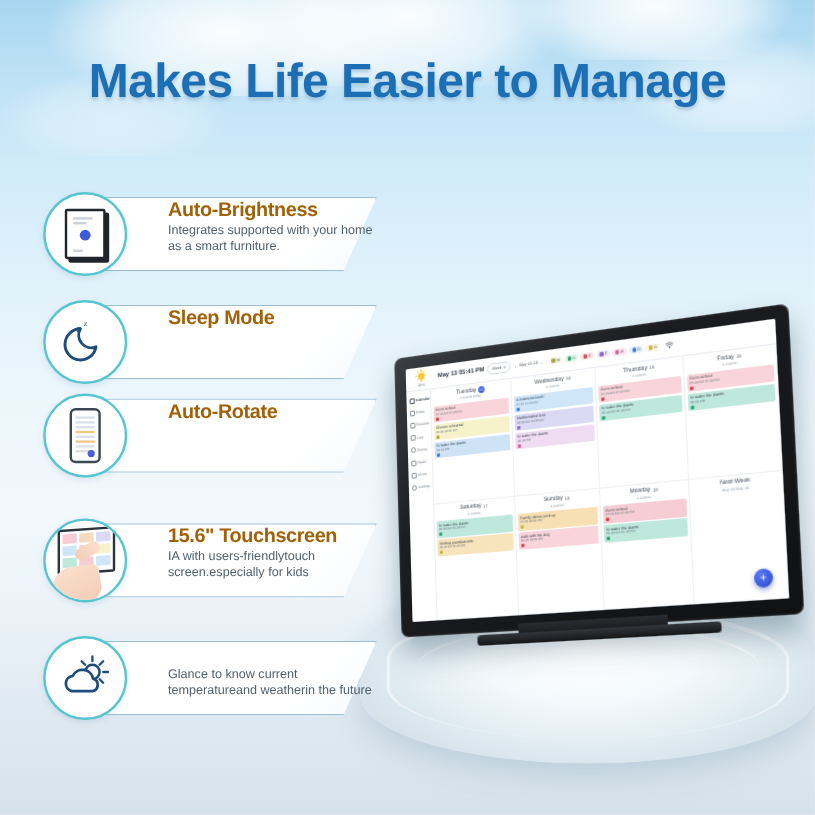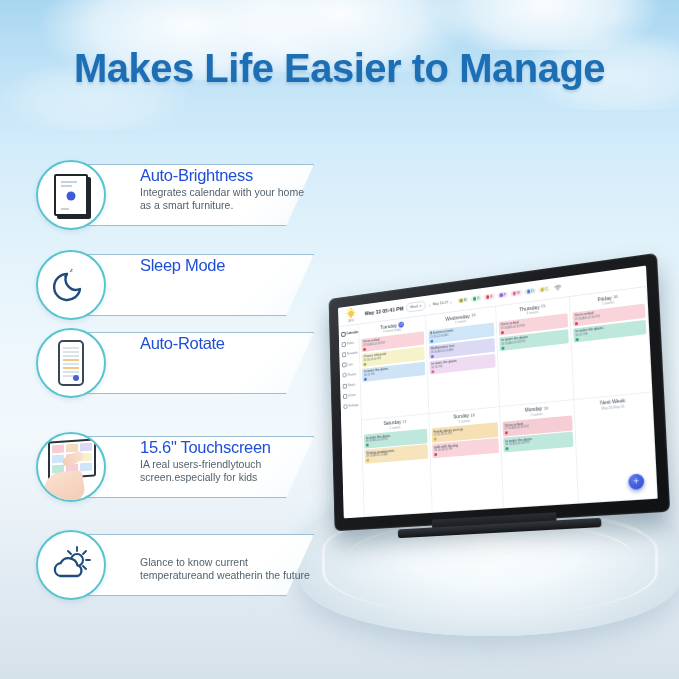--- a/index.html
+++ b/index.html
@@ -86,22 +86,22 @@
     background: linear-gradient(135deg, #ffffff 0%, #ffffff 72%, #f4fafd 100%);
     border: 1px solid #9dbfd6;
     border-left: none;
     clip-path: polygon(0 0, 100% 0, 88% 100%, 0 100%);
     box-shadow: 2px 3px 5px rgba(110,150,180,.25);
   }
   .f-title {
     position: absolute;
     left: 104px; top: 6px;
     font-size: 16.5px;
-    font-weight: normal;
-    color: #1d4ed8;
+    font-weight: bold;
+    color: #a16207;
     letter-spacing: -0.3px;
     white-space: nowrap;
   }
   .f-desc {
     position: absolute;
     left: 104px; top: 26px;
     width: 172px;
     font-size: 10.5px;
     line-height: 12.6px;
     color: #53626d;
@@ -389,21 +389,21 @@
   <div class="banner"></div>
   <div class="f-circle">
     <div class="mini-tab">
       <div class="ln" style="top:5px;width:16px;"></div>
       <div class="ln" style="top:9px;width:11px;"></div>
       <div class="dot"></div>
       <div class="ln" style="bottom:4px;width:8px;"></div>
     </div>
   </div>
   <div class="f-title">Auto-Brightness</div>
-  <div class="f-desc">Integrates calendar with your home as a smart furniture.</div>
+  <div class="f-desc">Integrates supported with your home as a smart furniture.</div>
 </div>
 
 <div class="feature" id="feature-1">
   <div class="banner"></div>
   <div class="f-circle">
     <svg width="46" height="46" viewBox="0 0 46 46">
       <path d="M32 27 A13 13 0 1 1 19 12 A10.5 10.5 0 0 0 32 27 Z" fill="none" stroke="#1e4d7b" stroke-width="2.4" stroke-linejoin="round"></path>
       <text x="16" y="15" font-family="Liberation Serif, serif" font-size="9" font-style="italic" fill="#1e4d7b">z</text>
       <text x="22" y="10" font-family="Liberation Serif, serif" font-size="7" font-style="italic" fill="#1e4d7b">z</text>
     </svg>
@@ -442,21 +442,21 @@
         <div class="cell" style="left:30px;top:12px;background:#f6f3cb;"></div>
         <div class="cell" style="left:2px;top:22px;background:#bfe8dd;"></div>
         <div class="cell" style="left:16px;top:22px;background:#f6cdd4;"></div>
         <div class="cell" style="left:30px;top:22px;background:#cfe6f8;"></div>
       </div>
       <div class="hand"></div>
       <div class="finger"></div>
     </div>
   </div>
   <div class="f-title">15.6" Touchscreen</div>
-  <div class="f-desc">IA real users-friendlytouch screen.especially for kids</div>
+  <div class="f-desc">IA with users-friendlytouch screen.especially for kids</div>
 </div>
 
 <div class="feature" id="feature-4">
   <div class="banner"></div>
   <div class="f-circle">
     <svg width="48" height="46" viewBox="0 0 48 46">
       <g stroke="#1e4d7b" stroke-width="1.9" stroke-linecap="round" fill="none">
         <line x1="30" y1="5" x2="30" y2="9"></line>
         <line x1="39" y1="9" x2="36" y2="12"></line>
         <line x1="43" y1="18" x2="39" y2="18"></line>

